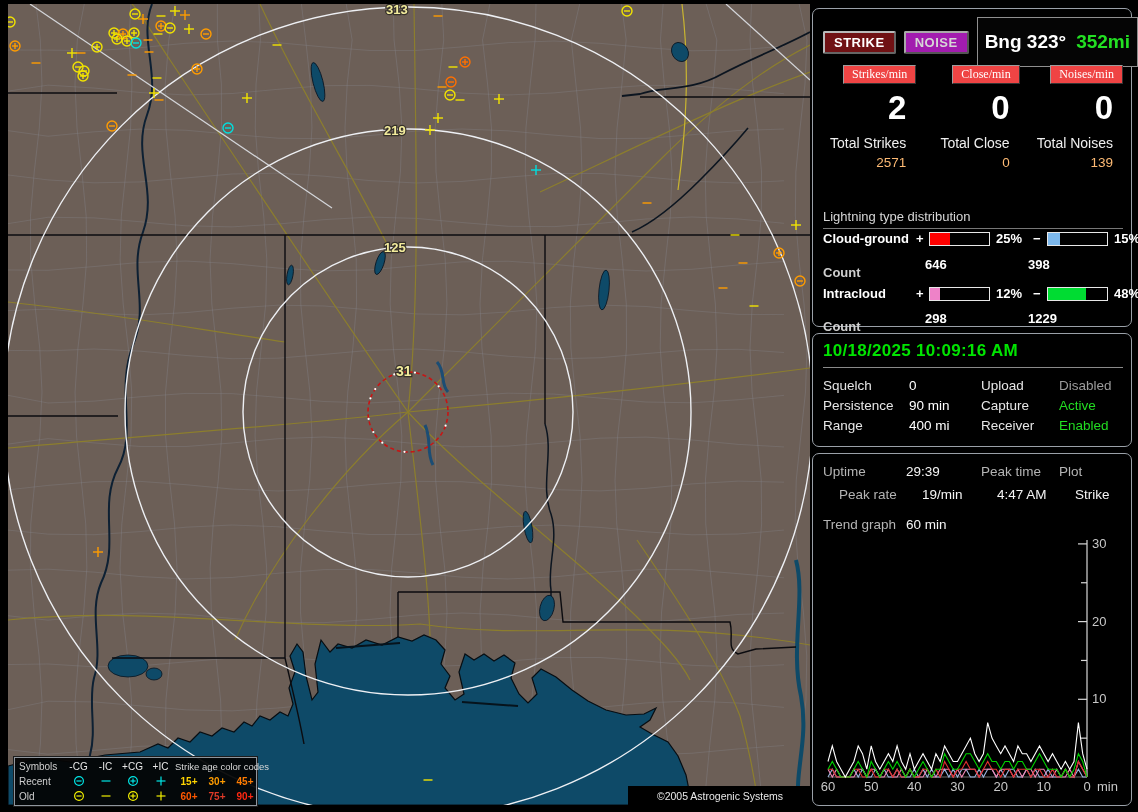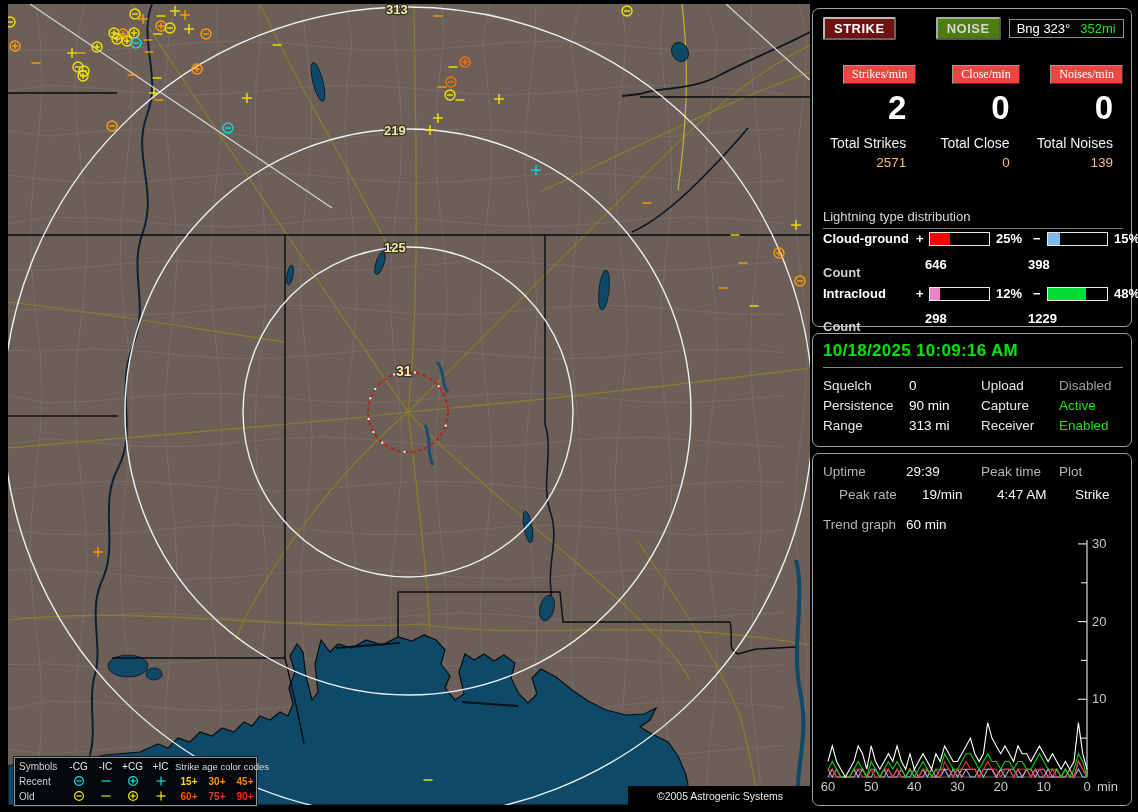--- a/index.html
+++ b/index.html
@@ -23,23 +23,23 @@
     font-size:10.5px;line-height:20px;text-align:center;}
   
   .panel-box{left:812px;width:320px;background:#000;border:1px solid #9aa0a8;border-radius:7px;box-sizing:border-box;}
   #box1{top:8px;height:319px;}
   #box2{top:333px;height:114px;}
   #box3{top:453px;height:353px;}
   
   .btn-row{position:absolute;left:10px;top:8px;right:8px;display:flex;align-items:center;gap:8px;}
   .btn{font-size:13px;font-weight:bold;padding:2px 9px;letter-spacing:.5px;border-radius:2px;}
   .btn-strike{background:#701114;color:#fff;border:2px outset #b9b9b9;}
-  .btn-noise{background:#4d7c0f;color:#d6d6d6;border:2px outset #a9a9a9;margin-left:32px;}
-  .bng{margin-left:auto;background:#050505;border:1px solid #8f8f8f;padding:1px 7px;
-    font-size:13px;font-weight:normal;color:#fff;white-space:nowrap;}
+  .btn-noise{background:#a21caf;color:#d6d6d6;border:2px outset #a9a9a9;}
+  .bng{margin-left:auto;background:#050505;border:1px solid #8f8f8f;padding:13px 7px;
+    font-size:19px;font-weight:bold;color:#fff;white-space:nowrap;}
   .bng .mi{color:#23e023;margin-left:10px;}
   .col3{position:absolute;left:10px;right:8px;display:grid;grid-template-columns:1fr 1fr 1fr;column-gap:10px;}
   .badge{justify-self:end;background:#ef4444;color:#fff;font-size:12px;padding:1px 8px;
     border-top:1px solid #9d9d9d;border-left:1px solid #9d9d9d;border-right:1px solid #343434;border-bottom:1px solid #343434;font-family:Liberation Serif, serif;}
   .rate{font-size:33px;font-weight:bold;color:#fff;text-align:right;padding-right:10px;line-height:1;}
   .tlab{font-size:14px;color:#efefef;text-align:right;padding-right:10px;}
   .tval{font-size:13.5px;color:#fdba74;text-align:right;padding-right:10px;}
   .dist-title{position:absolute;left:10px;right:8px;top:200px;color:#d6d6d6;font-size:13px;
     border-bottom:1px solid #777;padding-bottom:4px;}
   .dist-row{position:absolute;left:10px;right:8px;display:grid;
@@ -550,21 +550,21 @@
     <span id="sv0" style="color: rgb(156, 156, 156);">Disabled</span>
   </div>
   <div class="b2row" style="top:64px;">
     <span>Persistence</span>
     <span class="v1">90 min</span>
     <span>Capture</span>
     <span id="sv1" style="color: rgb(34, 221, 34);">Active</span>
   </div>
   <div class="b2row" style="top:84px;">
     <span>Range</span>
-    <span class="v1">313 mi</span>
+    <span class="v1">400 mi</span>
     <span>Receiver</span>
     <span id="sv2" style="color: rgb(34, 221, 34);">Enabled</span>
   </div>
 </div>
 
 <div id="box3" class="panel-box abs">
   <div class="b3row" style="top:10px;">
     <span class="glab">Uptime</span>
     <span class="gval">29:39</span>
     <span class="glab">Peak time</span>

